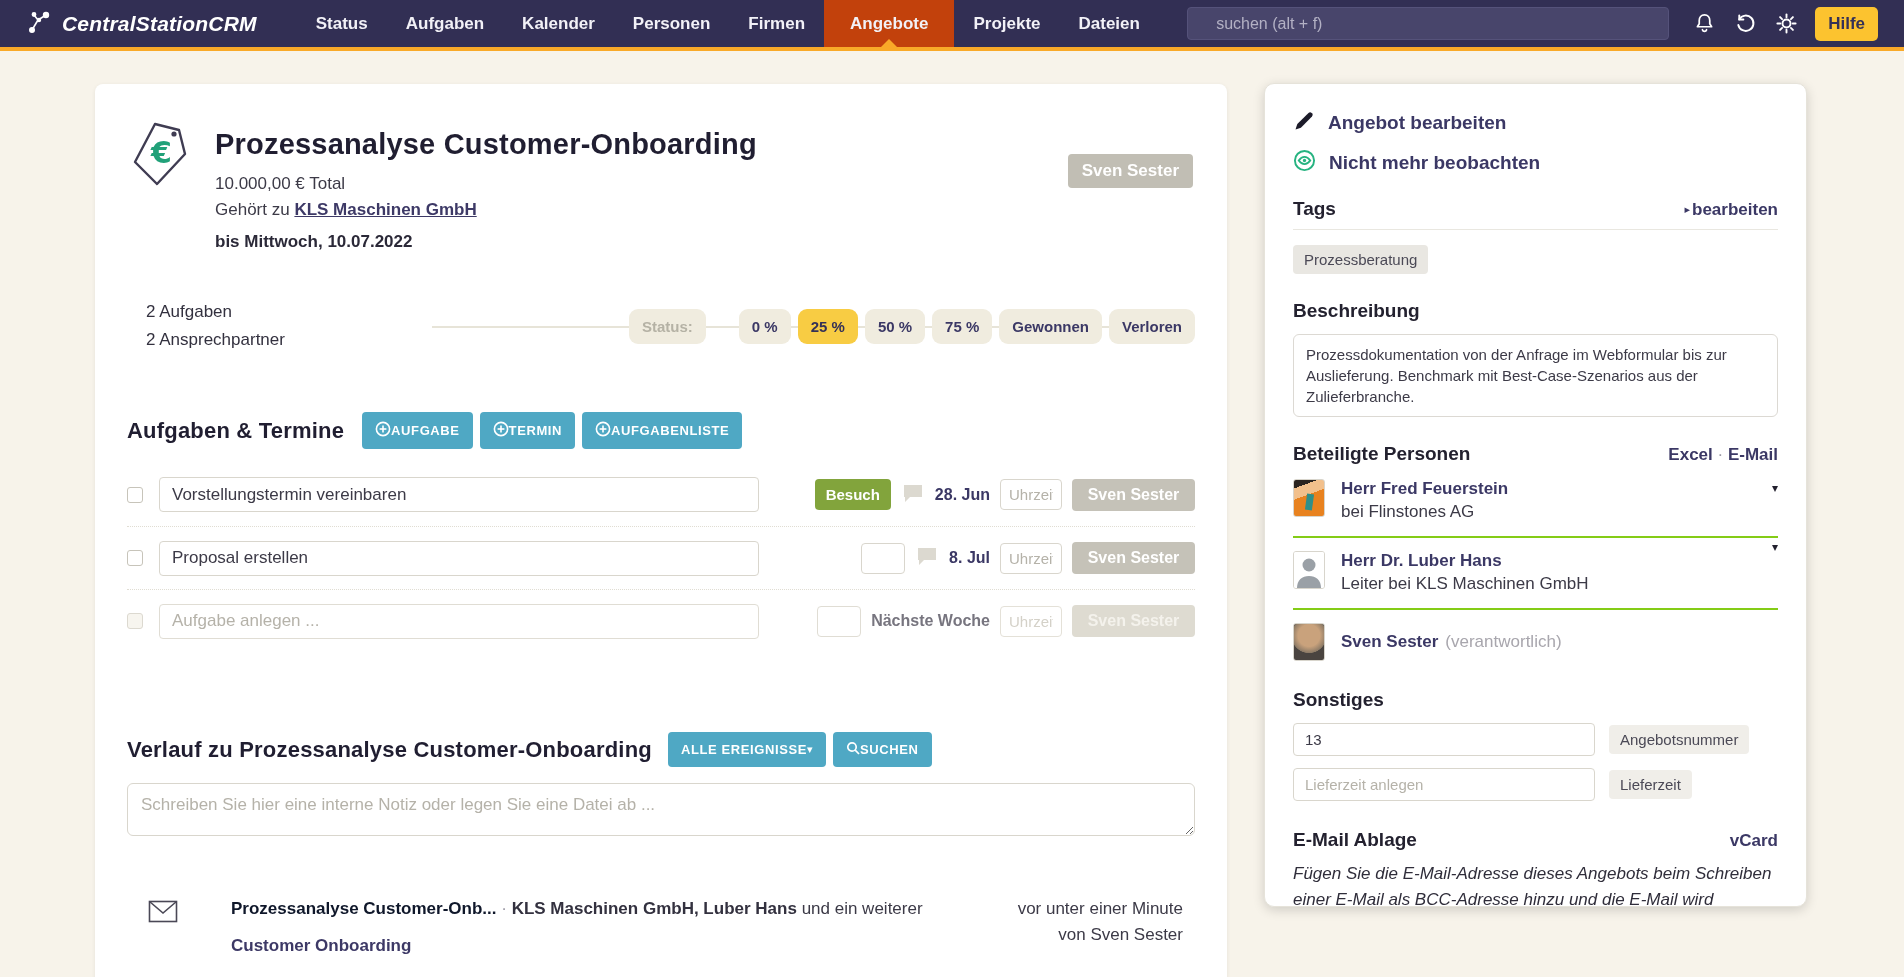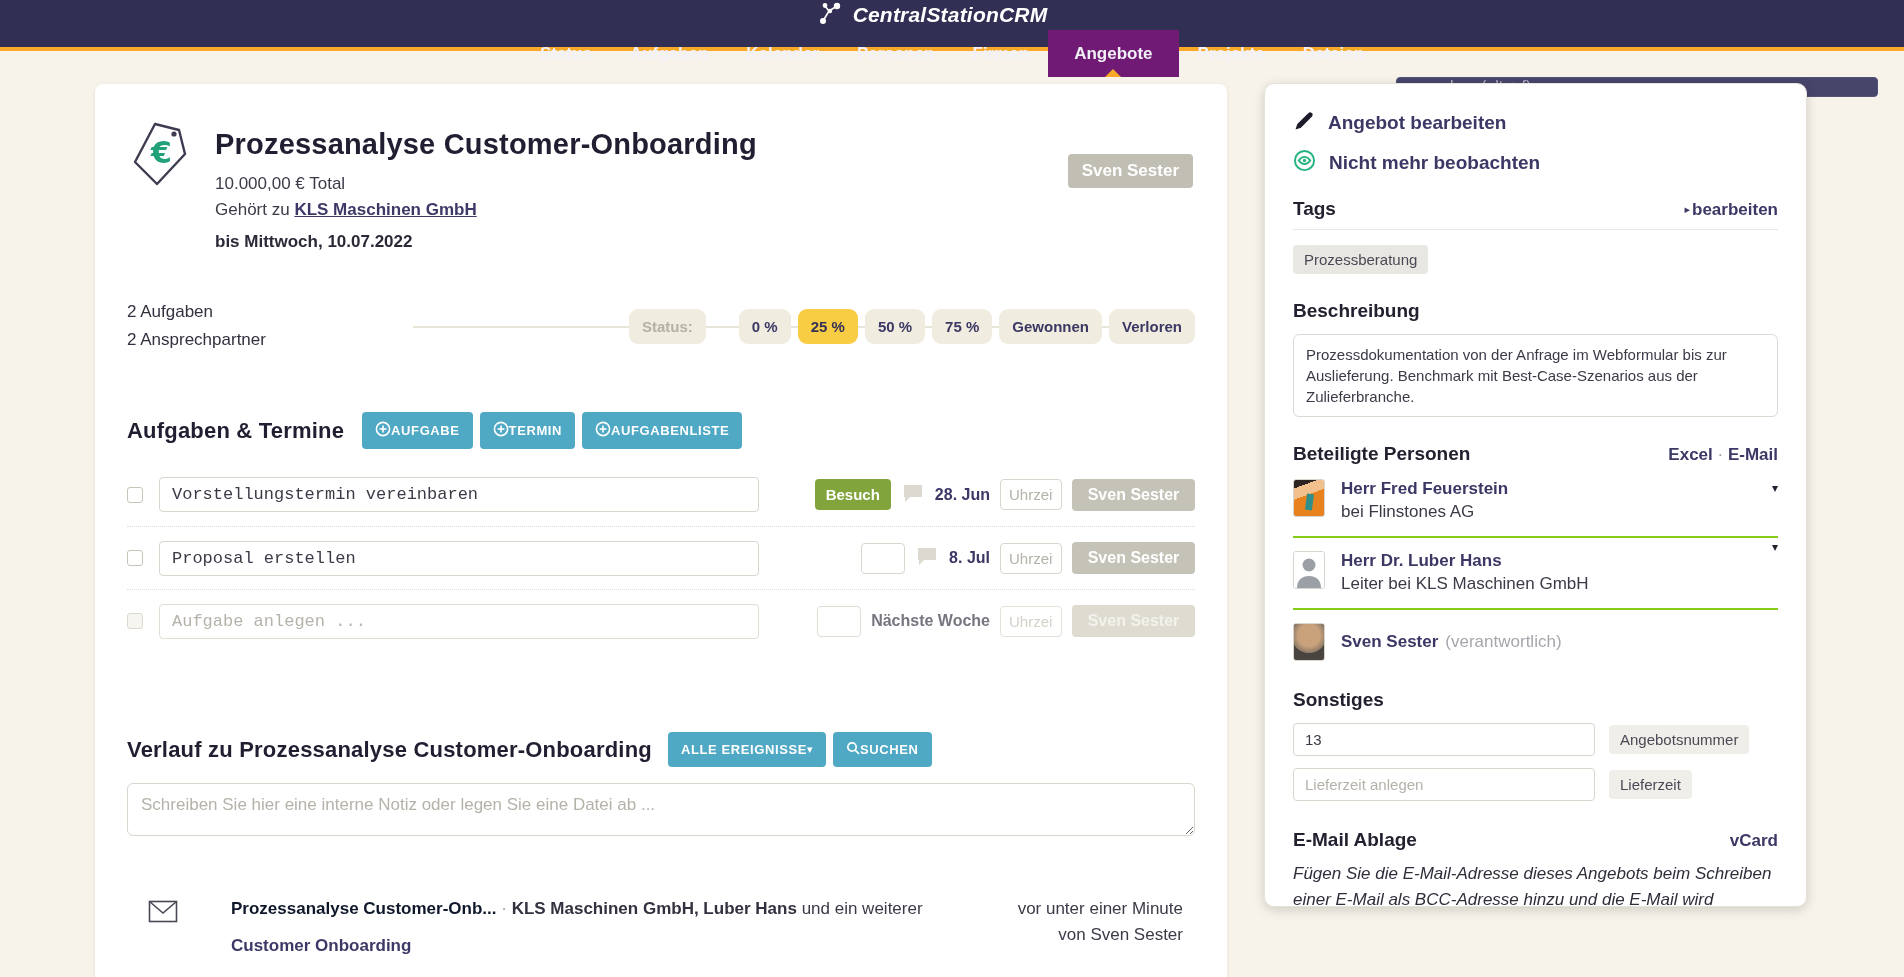--- a/index.html
+++ b/index.html
@@ -1,27 +1,27 @@
 <!DOCTYPE html>
 <html><head>
 <meta charset="utf-8">
 <style>
   * { margin:0; padding:0; box-sizing:border-box; }
   html,body { width:1904px; height:977px; overflow:hidden; }
   body { font-family:"Liberation Sans","DejaVu Sans",sans-serif; background:#f7f3ea; color:#3c3a47; }
 
   
   .navbar { position:relative; height:51px; background:#322f54; border-bottom:4px solid #f9a928;
-            display:flex; align-items:center; padding:0 26px;flex-direction:column; }
+            display:flex; align-items:center; padding:0 26px; }
   .brand { display:flex; align-items:center; gap:10px; margin-right:40px; }
   .brand-name { color:#fff; font-size:21px; font-weight:bold; font-style:italic; letter-spacing:.2px; }
   .nav-items { display:flex; align-items:center; height:47px; }
   .nav-item { color:#f2f1f7; font-size:17px; font-weight:bold; height:47px; display:flex; align-items:center;
               padding:0 19px; cursor:pointer; position:relative; }
-  .nav-item.active { background:#701a75; padding:12px 26px; }
+  .nav-item.active { background:#c2410c; padding:12px 26px; }
   .nav-item.active::after { content:""; position:absolute; bottom:0; left:50%; transform:translateX(-50%);
               border-left:8px solid transparent; border-right:8px solid transparent; border-bottom:8px solid #f9a928; }
   .nav-search { margin-left:auto; width:482px; height:33px; background:#48456b; border:1px solid #55527a;
               border-radius:4px; color:#c6c4d6; font-size:16px; padding:0 28px; outline:none; }
   .nav-search::placeholder { color:#b3b1c4; }
   .nav-icons { display:flex; align-items:center; gap:15px; margin-left:22px; }
   .icon-btn { width:26px; height:26px; display:flex; align-items:center; justify-content:center; cursor:pointer; }
   .help-btn { margin-left:16px; background:#fcc32f; color:#343157; font-size:17px; font-weight:bold;
               padding:7px 13px; border-radius:5px; border:none; cursor:pointer; }
 
@@ -37,21 +37,21 @@
   .tag-icon { width:66px; height:70px; flex:0 0 66px; margin-right:22px; }
   .deal-info {}
   .deal-title { font-size:29px; font-weight:bold; color:#201e31; letter-spacing:.2px; margin-top:8px; }
   .deal-sub { font-size:17px; color:#3c3a47; line-height:26px; margin-top:10px; }
   .company-link { color:#3d3966; font-weight:bold; text-decoration:underline; cursor:pointer; }
   .deal-due { font-size:17px; font-weight:bold; color:#2b2938; margin-top:9px; }
   .owner-badge { position:absolute; right:2px; top:34px; background:#c1beb4; color:#fff; font-weight:bold;
                  font-size:17px; padding:7px 14px; border-radius:4px; }
 
   
-  .status-row { display:flex; align-items:center; margin-top:46px; }
+  .status-row { display:flex; align-items:center; margin-top:46px;margin-left:19px; }
   .counts { width:286px; }
   .count-line { font-size:17px; color:#33313f; line-height:28px; }
   .status-strip { flex:1; position:relative; display:flex; align-items:center; justify-content:flex-end; gap:7px; }
   .status-strip::before { content:""; position:absolute; left:0; right:10px; top:50%; height:2px; background:#e7e4d8; }
   .pill { position:relative; background:#f0ecdf; color:#3b3865; font-size:15px; font-weight:bold;
           padding:9px 13px; border-radius:9px; cursor:pointer; white-space:nowrap; }
   .pill-label { color:#b5b2a5; cursor:default; margin-right:26px; }
   .pill.selected { background:#f8cc43; color:#343157; }
 
   
@@ -60,21 +60,21 @@
   .teal-btn { background:#4fa8c4; color:#fff; border:none; border-radius:4px; font-size:13px; font-weight:bold;
               letter-spacing:.6px; padding:9px 13px; display:flex; align-items:center; gap:0; cursor:pointer;
               font-family:inherit; }
   .btn-group { display:flex; gap:7px; }
   .task-list { margin-top:14px; }
   .task-row { display:flex; align-items:center; height:63px; }
   .task-row + .task-row { border-top:1px dotted #e0ddd3; }
   .checkbox { width:16px; height:16px; border:1px solid #c7c4ba; border-radius:3px; background:#fff;
               margin-right:16px; flex:0 0 16px; cursor:pointer; }
   .task-input { width:600px; height:35px; border:1px solid #d9d6cd; border-radius:4px; font-size:17px;
-                color:#3c3a47; padding:0 12px; outline:none; font-family:Liberation Mono, monospace; }
+                color:#3c3a47; padding:0 12px; outline:none; font-family:Liberation Sans, sans-serif; }
   .task-input::placeholder { color:#b5b2a9; }
   .task-right { margin-left:auto; display:flex; align-items:center; gap:10px; }
   .cat-badge { background:#82a43c; color:#fff; font-size:15px; font-weight:bold; padding:7px 11px;
                border-radius:4px; cursor:pointer; }
   .cat-box { width:44px; height:31px; border:1px solid #d9d6cd; border-radius:4px; background:#fff; cursor:pointer; }
   .task-date { font-size:16px; font-weight:bold; color:#3b3865; cursor:pointer; white-space:nowrap; }
   .time-input { width:62px; height:31px; border:1px solid #d9d6cd; border-radius:4px; font-size:15px;
                 padding:0 8px; outline:none; font-family:inherit; color:#3c3a47; }
   .time-input::placeholder { color:#b5b2a9; }
   .assignee-badge { background:#c5c2b8; color:#fff; font-size:16px; font-weight:bold; padding:7px 0;

